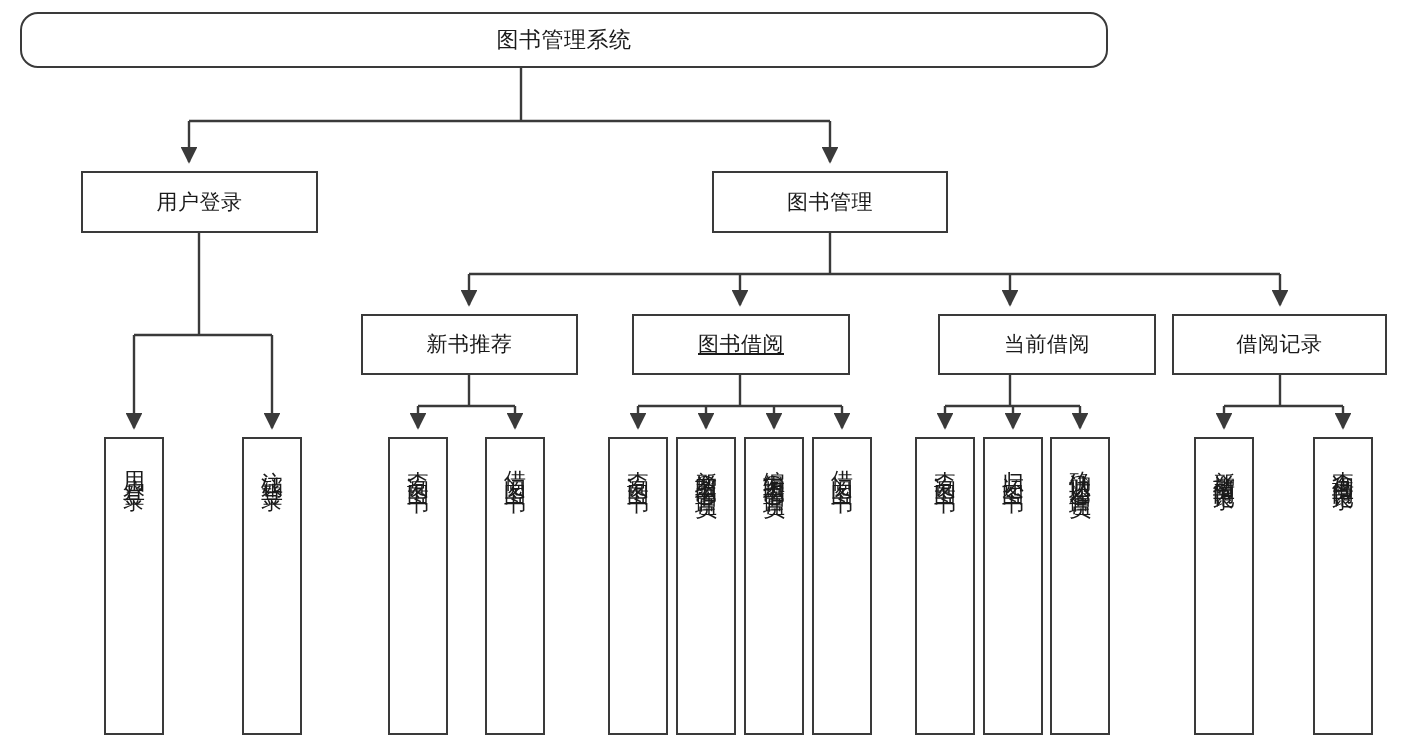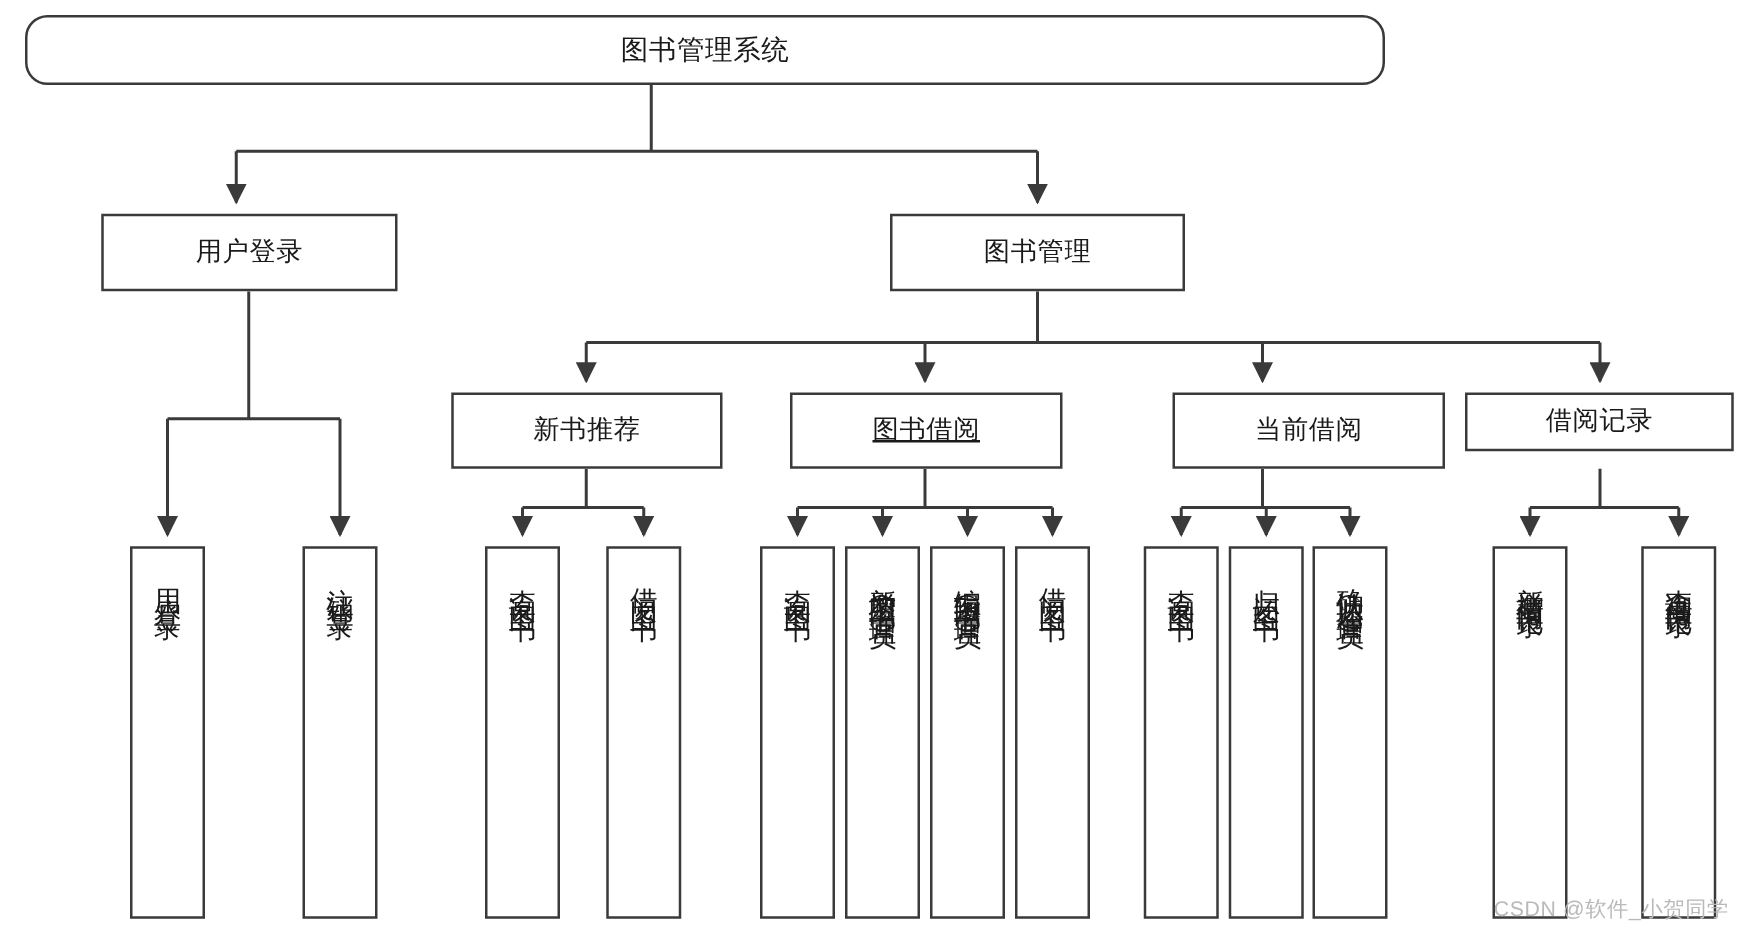--- a/index.html
+++ b/index.html
@@ -142,21 +142,21 @@
 
   <div class="node horiz" style="left:712px; top:171px; width:236px; height:62px;">
     <span class="lbl">图书管理</span>
   </div>
   <div class="node horiz" style="left:632px; top:314px; width:218px; height:61px;text-decoration:underline;">
     <span class="lbl">图书借阅</span>
   </div>
   <div class="node horiz" style="left:902px; top:314px; width:218px; height:61px;margin-left:36px;">
     <span class="lbl">当前借阅</span>
   </div>
-  <div class="node horiz" style="left:1172px; top:314px; width:215px; height:47px;justify-content:center;">
+  <div class="node horiz" style="left:1172px; top:314px; width:215px; height:61px;justify-content:center;">
     <span class="lbl">借阅记录</span>
   </div>
 
   <div class="node vert" style="left:104px; top:437px; width:60px; height:298px;">
     <span class="lbl">用户登录</span>
   </div>
   <div class="node vert" style="left:242px; top:437px; width:60px; height:298px;">
     <span class="lbl">注销登录</span>
   </div>
   <div class="node vert" style="left:388px; top:437px; width:60px; height:298px;">
@@ -186,15 +186,14 @@
   <div class="node vert tall" style="left:1050px; top:437px; width:60px; height:298px;">
     <span class="lbl">确认归还（管理员）</span>
   </div>
   <div class="node vert tall" style="left:1194px; top:437px; width:60px; height:298px;">
     <span class="lbl">新增借阅记录</span>
   </div>
   <div class="node vert tall" style="left:1313px; top:437px; width:60px; height:298px;">
     <span class="lbl">查询借阅记录</span>
   </div>
 
-  <div class="watermark" style="left:1195px; top:716px;">CSDN @软件_小贺同学</div>
 
 </div>
 
 </body></html>

